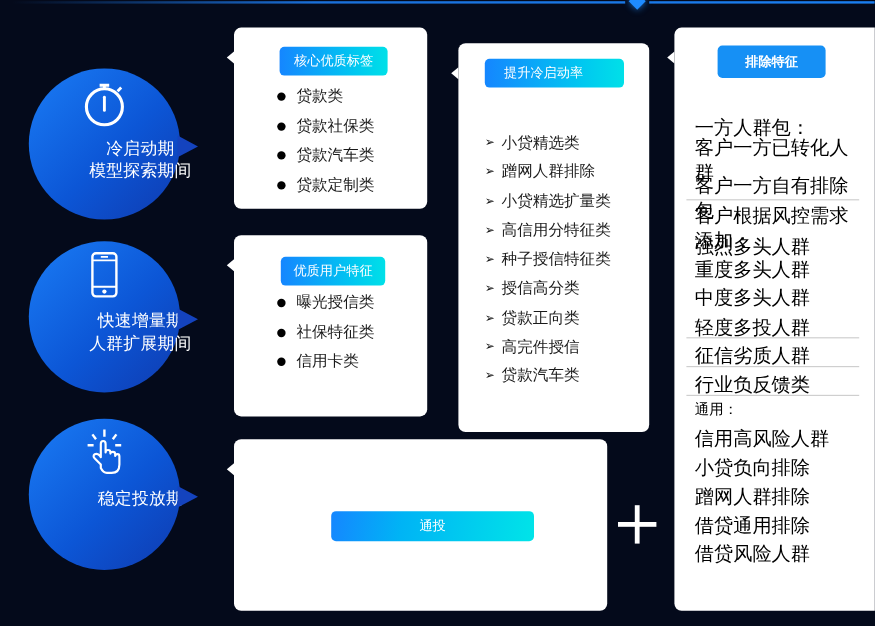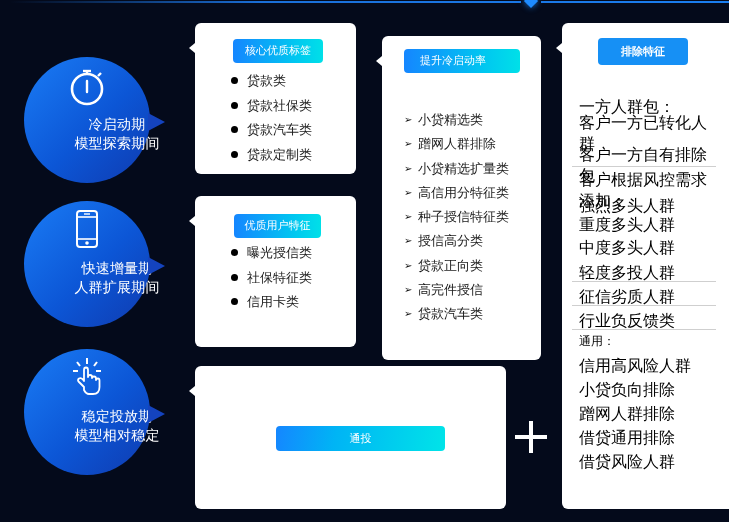--- a/index.html
+++ b/index.html
@@ -110,21 +110,20 @@
 <div class="phase" style="top:349px;">
   <svg class="icon" viewBox="0 0 40 40" style="top:8px;">
     <line x1="20" y1="1" x2="20" y2="7" stroke="#fff" stroke-width="2"></line>
     <line x1="10" y1="5" x2="13" y2="9" stroke="#fff" stroke-width="2"></line>
     <line x1="30" y1="5" x2="27" y2="9" stroke="#fff" stroke-width="2"></line>
     <line x1="6" y1="14" x2="11" y2="14" stroke="#fff" stroke-width="2"></line>
     <line x1="29" y1="14" x2="34" y2="14" stroke="#fff" stroke-width="2"></line>
     <path d="M17 30 L12 25 Q10 23 12 21.5 Q14 20.5 16 22.5 L17 24 L17 13 Q17 10.5 19 10.5 Q21 10.5 21 13 L21 20 Q21 18 23 18 Q25 18 25 20 L25 21 Q25 19.5 27 19.5 Q29 19.5 29 21.5 L29 23 Q29 21.5 31 21.5 Q32.5 21.5 32.5 23.5 L32.5 30 Q32.5 37 26 37 L22 37 Q19 37 17 33 Z" fill="none" stroke="#fff" stroke-width="1.8" stroke-linejoin="round"></path>
   </svg>
   <div class="t1">稳定投放期</div>
-  <div class="t2">模型相对稳定</div>
 </div>
 
 <div class="card" style="left:195px;top:23px;width:161px;height:151px;">
   <div class="pill" style="left:38px;top:16px;width:90px;">核心优质标签</div>
   <ul class="blist" style="left:36px;top:46px;">
     <li><span class="dot"></span><span>贷款类</span></li>
     <li><span class="dot"></span><span>贷款社保类</span></li>
     <li><span class="dot"></span><span>贷款汽车类</span></li>
     <li><span class="dot"></span><span>贷款定制类</span></li>
   </ul>

